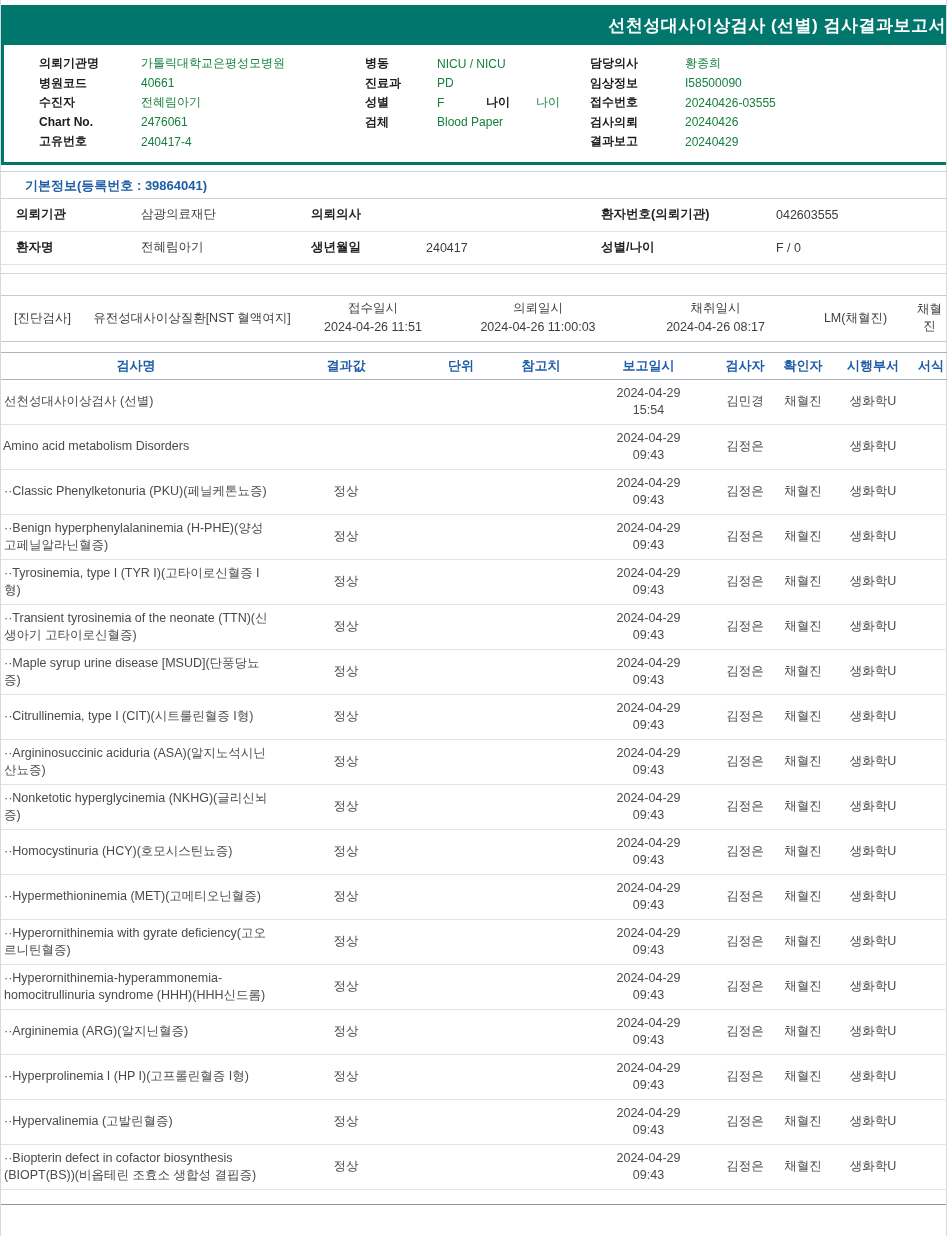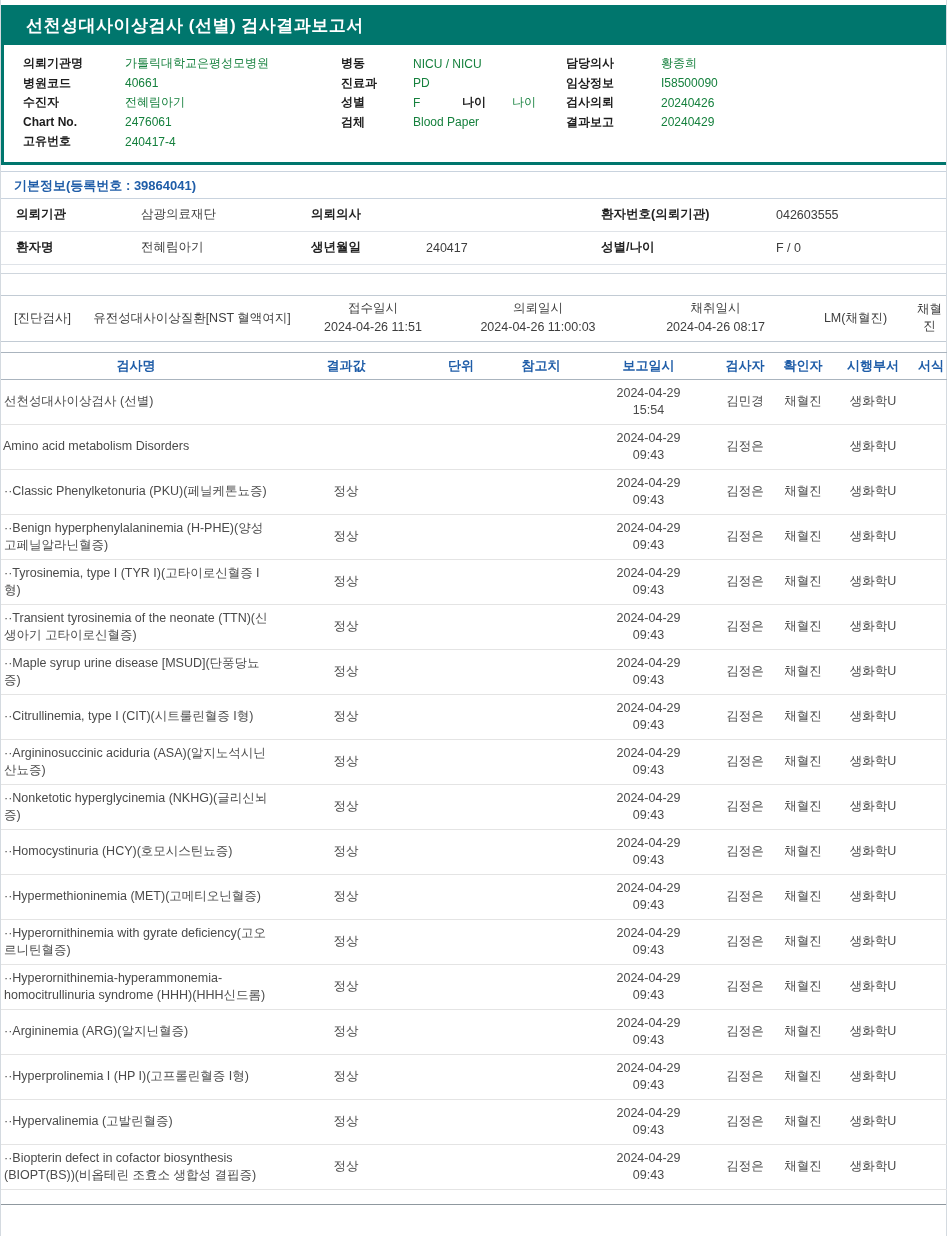--- a/index.html
+++ b/index.html
@@ -10,46 +10,46 @@
     color:#3d3d3d;
   }
   .page {
     width:947px; min-height:1236px;
     border-left:1px solid #d4dae0; border-right:1px solid #d4dae0;
     padding-top:5px; background:#fff;
   }
   
   .title-bar {
     height:40px; background:var(--teal,#00766d);
-    display:flex; align-items:center; justify-content:flex-start;padding-left:25px;
+    display:flex; align-items:center; justify-content:flex-end;
   }
   .title-bar h1 { color:#fff; font-size:17px; font-weight:bold; letter-spacing:.5px; }
   
   .patient-header {
     display:flex; padding:9px 0 10px 0;
     border-left:3px solid var(--teal,#00766d);
   }
   .ph-col { display:flex; flex-direction:column; }
-  .ph-col.left   { width:307px; padding-left:19px; }
+  .ph-col.left   { width:307px; padding-left:11px;margin-left:24px; }
   .ph-col.middle { width:225px; padding-left:30px; }
   .ph-col.right  { flex:1;      padding-left:30px; }
   .ph-row { display:flex; height:19.5px; align-items:center; font-size:12px; white-space:nowrap; }
   .ph-label { font-weight:bold; color:#1c1c1c; flex:0 0 auto; }
   .left   .ph-label { width:102px; }
   .middle .ph-label { width:72px; }
   .right  .ph-label { width:95px; }
   .ph-value { color:#15803d; }
   .middle .ph-value.vshort { width:58px; }
   .middle .ph-label.l2 { width:50px; }
   .teal-rule { height:3px; background:var(--teal,#00766d); }
   
   .bi-title {
     height:28px; line-height:27px; margin-top:6px;
     border-top:1px solid #c9d3de; border-bottom:1px solid #c9d3de;
-    color:var(--blue,#1f5da8); font-weight:bold; font-size:13px; padding-left:13px;
+    color:var(--blue,#1f5da8); font-weight:bold; font-size:13px; padding-left:24px;
   }
   .bi-row {
     display:grid; grid-template-columns:140px 170px 115px 175px 175px 1fr;
     align-items:center; height:33px; border-bottom:1px solid #dfe3e8; font-size:12.5px;
   }
   .bi-row > .bi-label:first-child { padding-left:15px; }
   .bi-label { font-weight:bold; color:#222; }
   .bi-value { color:#3d3d3d; }
   .gap-rule { height:9px; border-bottom:1px solid #cfd6dd; margin-bottom:21px; }
   
@@ -143,20 +143,24 @@
     <div class="ph-col right" id="ph-right">
         <div class="ph-row">
           <span class="ph-label">담당의사</span>
           <span class="ph-value">황종희</span>
         </div>
         <div class="ph-row">
           <span class="ph-label">임상정보</span>
           <span class="ph-value">I58500090</span>
         </div>
         <div class="ph-row">
+          <span class="ph-label">접수번호</span>
+          <span class="ph-value">20240426-03555</span>
+        </div>
+        <div class="ph-row">
           <span class="ph-label">검사의뢰</span>
           <span class="ph-value">20240426</span>
         </div>
         <div class="ph-row">
           <span class="ph-label">결과보고</span>
           <span class="ph-value">20240429</span>
         </div>
       </div>
   </section>
 

